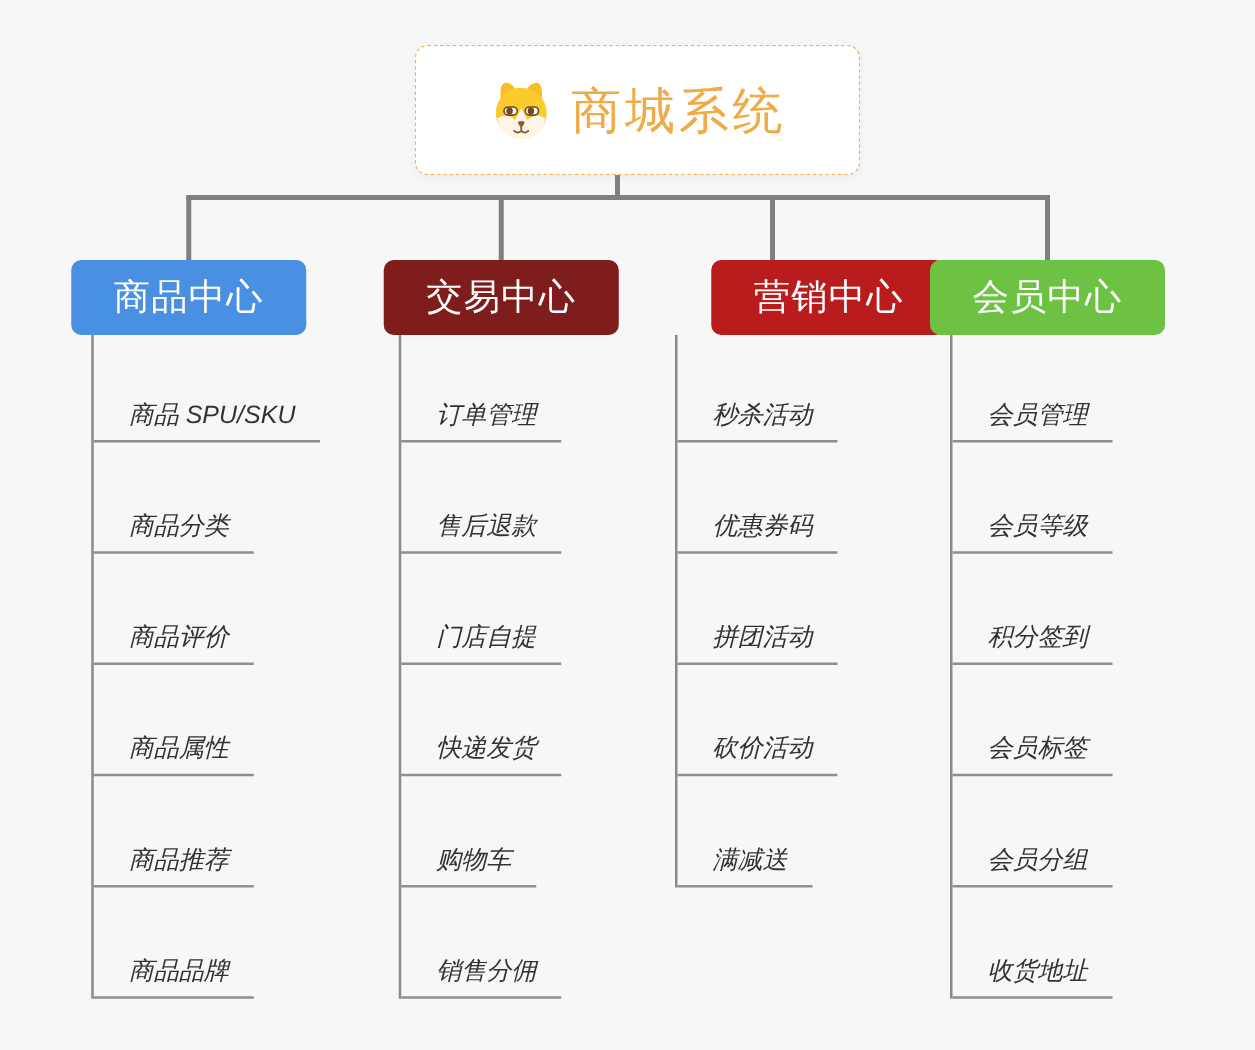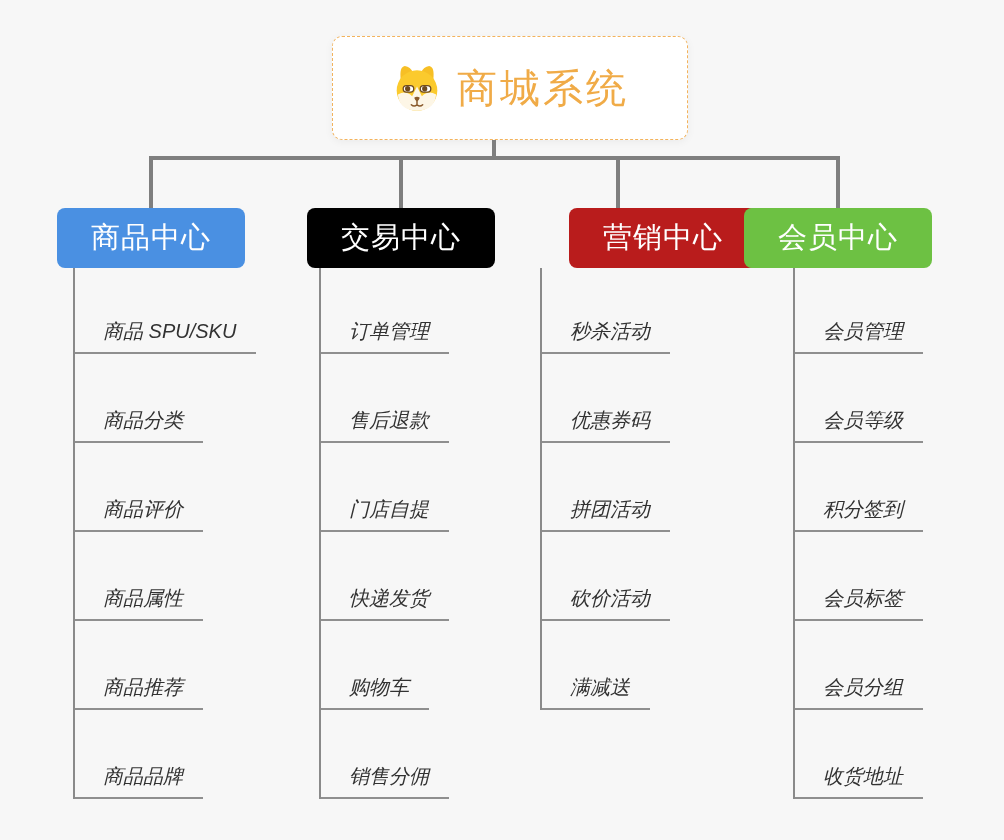--- a/index.html
+++ b/index.html
@@ -33,30 +33,30 @@
   .drop-0{left:149px;} .drop-1{left:399px;} .drop-2{left:616px;} .drop-3{left:836px;}
 
   
   .branch-header{
     position:absolute;top:208px;width:188px;height:60px;
     border-radius:8px;color:#ffffff;font-size:29px;letter-spacing:1px;
     display:flex;align-items:center;justify-content:center;
     box-sizing:border-box;white-space:nowrap;
   }
   .bh-0{left:57px;background:#4a90e2;}
-  .bh-1{left:307px;background:#000000;}
+  .bh-1{left:307px;background:#7f1d1d;}
   .bh-2{left:524px;background:#b91c1c;margin-left:45px;}
   .bh-3{left:744px;background:#6dc143;}
 
   
   .branch-list{
     position:absolute;top:268px;
     border-left:2px solid #8a8a8a;
   }
-  .bl-0{left:73px;} .bl-1{left:309px;margin-left:10px;} .bl-2{left:540px;} .bl-3{left:760px;margin-left:33px;}
+  .bl-0{left:73px;} .bl-1{left:309px;margin-left:10px;} .bl-2{left:540px;} .bl-3{left:760px;}
   .leaf{
     height:89px;box-sizing:border-box;
     display:flex;align-items:flex-end;
     padding:0 20px 7px 28px;
     border-bottom:2px solid #8f8f8f;
     width:max-content;
     font-size:20px;color:#323232;white-space:nowrap;font-style:italic;
   }
   .leaf:first-child{height:86px;}
 </style>

